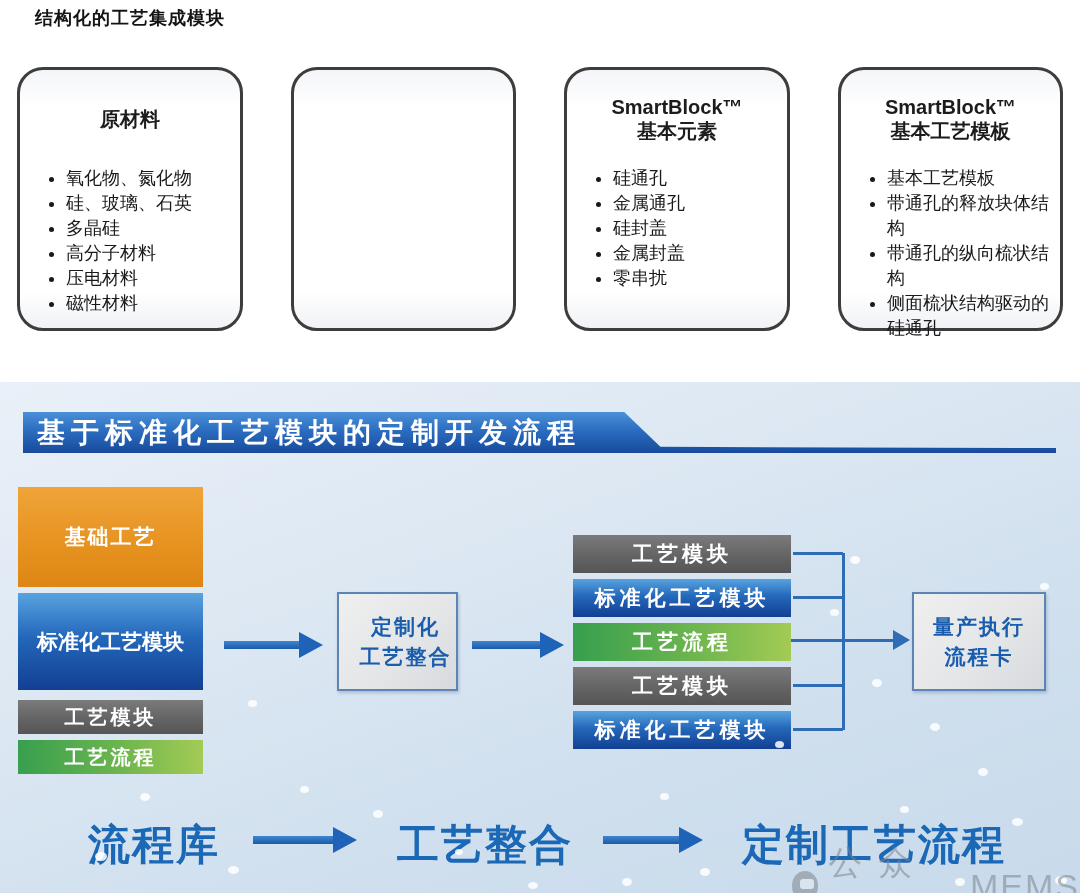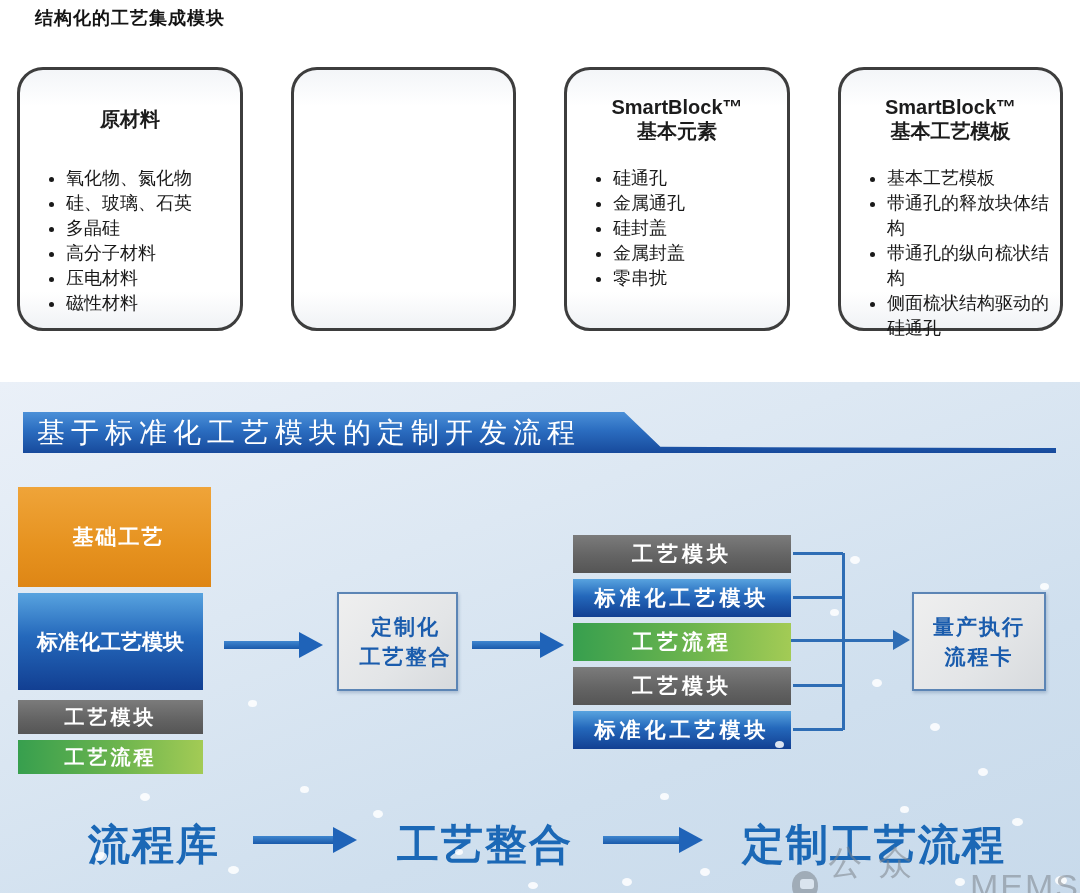--- a/index.html
+++ b/index.html
@@ -40,28 +40,28 @@
   .flow-section{
     position:absolute;left:0;top:382px;width:1080px;height:511px;
     background:linear-gradient(160deg,#eaf0f8 0%,#dde8f3 35%,#cfdfee 70%,#c8daeb 100%);
   }
   .banner{
     position:absolute;left:23px;top:30px;width:1033px;height:41px;
     background:linear-gradient(180deg,#4b90d8 0%,#2b6dc0 45%,#174a9c 100%);
     clip-path:polygon(0 0,58.2% 0,61.7% 85%,100% 88%,100% 100%,0 100%);
   }
   .banner span{
-    display:block;color:#ffffff;font-weight:normal;font-size:28px;
+    display:block;color:#ffffff;font-weight:bold;font-size:28px;
     line-height:41px;padding-left:14px;letter-spacing:6px;white-space:nowrap;
   }
   .block{
     position:absolute;display:flex;align-items:center;justify-content:center;
     color:#ffffff;font-weight:bold;text-align:center;
   }
-  .blk-orange{background:linear-gradient(180deg,#efa439 0%,#e6921f 60%,#de8615 100%);padding-left:8px;}
+  .blk-orange{background:linear-gradient(180deg,#efa439 0%,#e6921f 60%,#de8615 100%);}
   .blk-blue{background:linear-gradient(180deg,#58a3df 0%,#2468bb 45%,#123f92 100%);}
   .blk-gray{background:linear-gradient(180deg,#7b7b7b 0%,#646464 55%,#555555 100%);}
   .blk-green{background:linear-gradient(90deg,#379f4e 0%,#6db54e 55%,#a3cb55 100%);text-align:center;}
   .ls-1{left:18px;top:105px;width:185px;height:100px;font-size:21px;letter-spacing:2px;}
   .ls-2{left:18px;top:211px;width:185px;height:97px;font-size:21px;}
   .ls-3{left:18px;top:318px;width:185px;height:34px;font-size:20px;letter-spacing:3px;}
   .ls-4{left:18px;top:358px;width:185px;height:34px;font-size:20px;letter-spacing:3px;}
   .rs{left:573px;width:218px;height:38px;font-size:21px;letter-spacing:4px;}
   .rs-1{top:153px;}.rs-2{top:197px;}.rs-3{top:241px;}.rs-4{top:285px;}.rs-5{top:329px;}
   .procbox{

